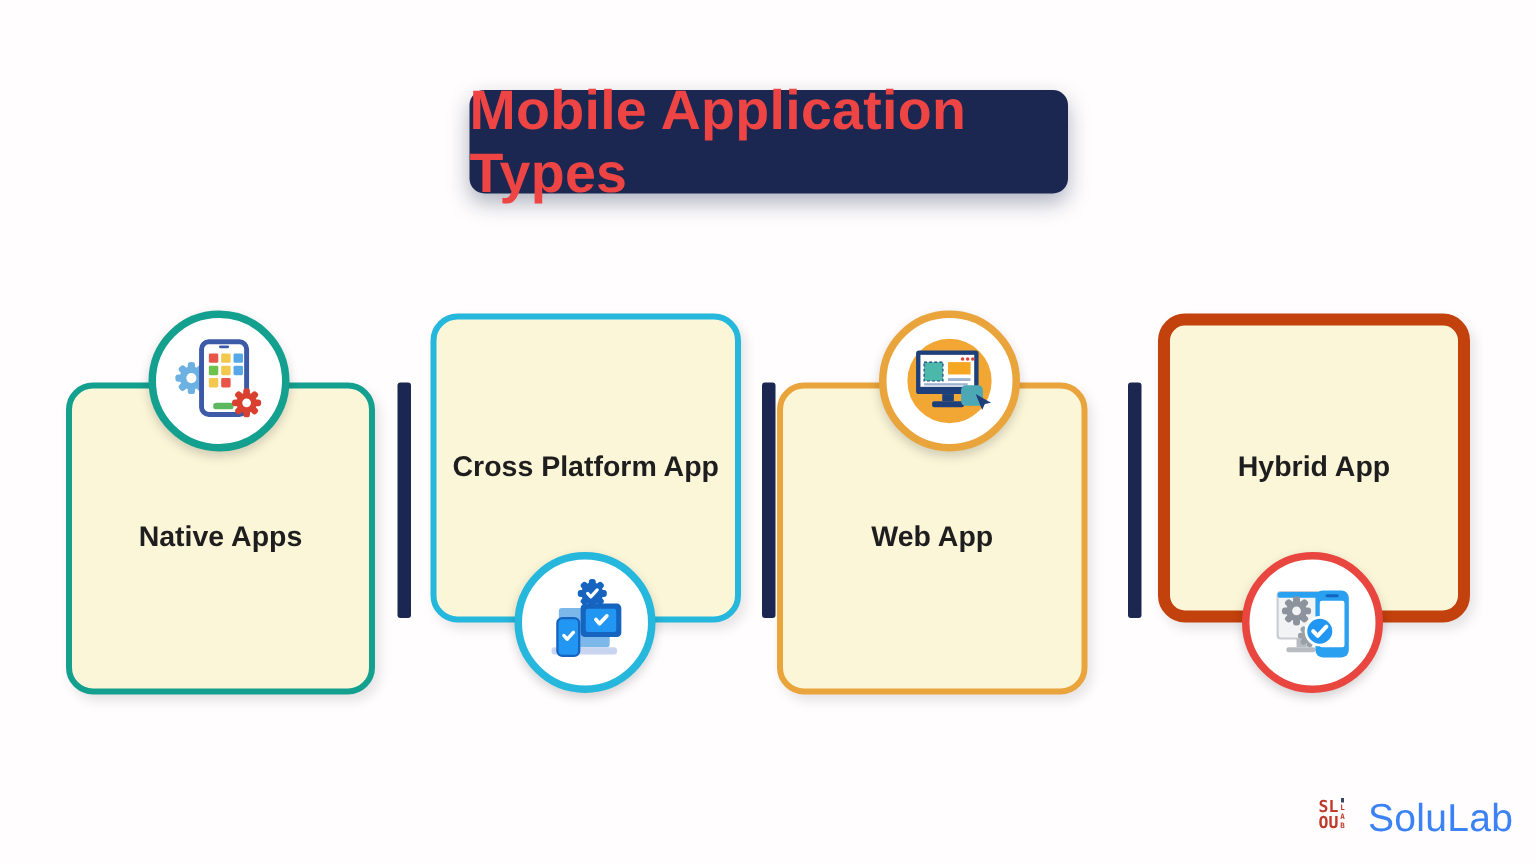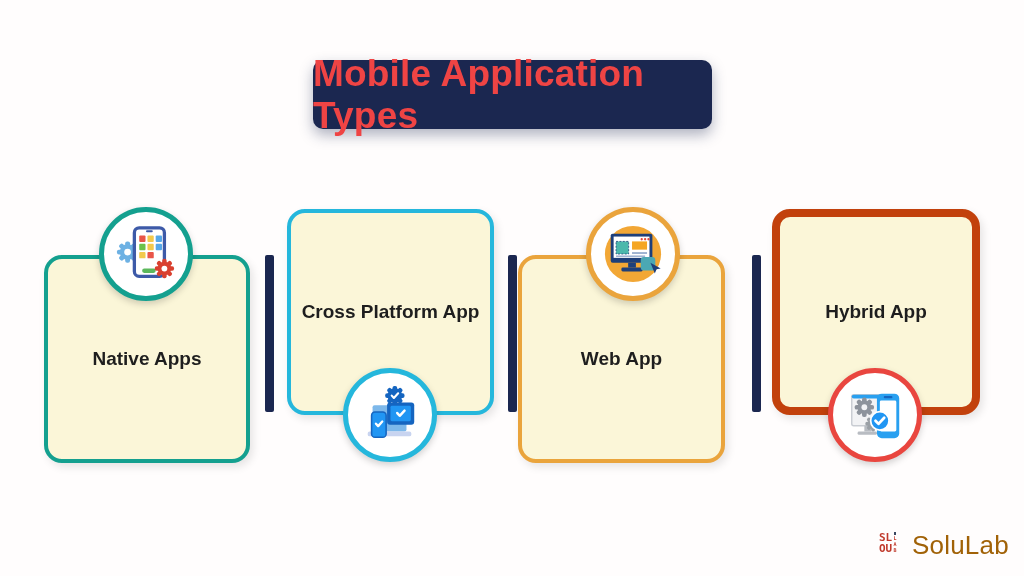--- a/index.html
+++ b/index.html
@@ -53,21 +53,21 @@
   .circle-teal  { left: 99px;  top: 207px; border: 5px solid #14a08f; }
   .circle-cyan  { left: 343px; top: 368px; border: 5px solid #25b7dc; }
   .circle-amber { left: 586px; top: 207px; border: 5px solid #eaa43c; }
   .circle-red   { left: 828px; top: 368px; border: 5px solid #e9463f; }
 
   
   .logo {
     position: absolute; left: 879px; top: 530px; height: 34px;
     display: flex; align-items: flex-start; gap: 6px;
   }
-  .logo-text { font-size: 26px; font-weight: 500; color: #a16207; letter-spacing: 0.2px; }
+  .logo-text { font-size: 26px; font-weight: 500; color: #3b82f6; letter-spacing: 0.2px; }
 </style>
 </head>
 <body>
 
 <div class="canvas">
 
   <div class="title-banner">
     <span>Mobile Application Types</span>
   </div>
 

